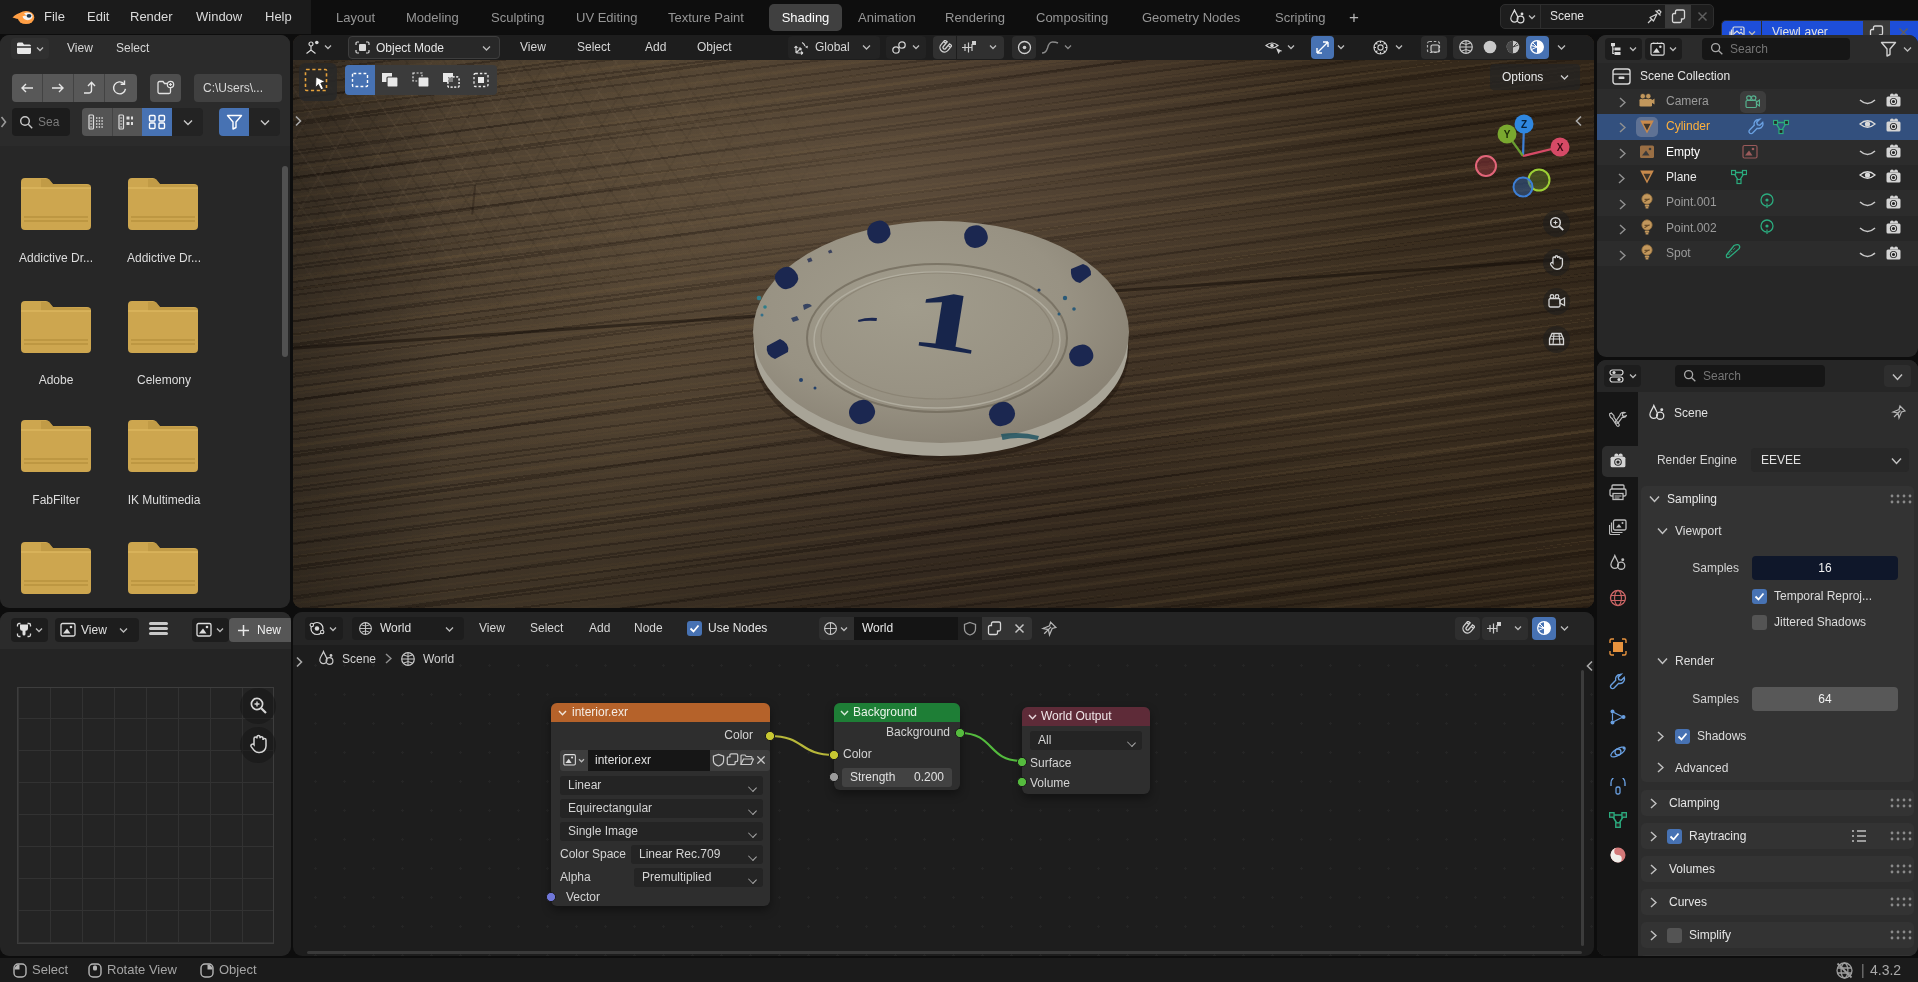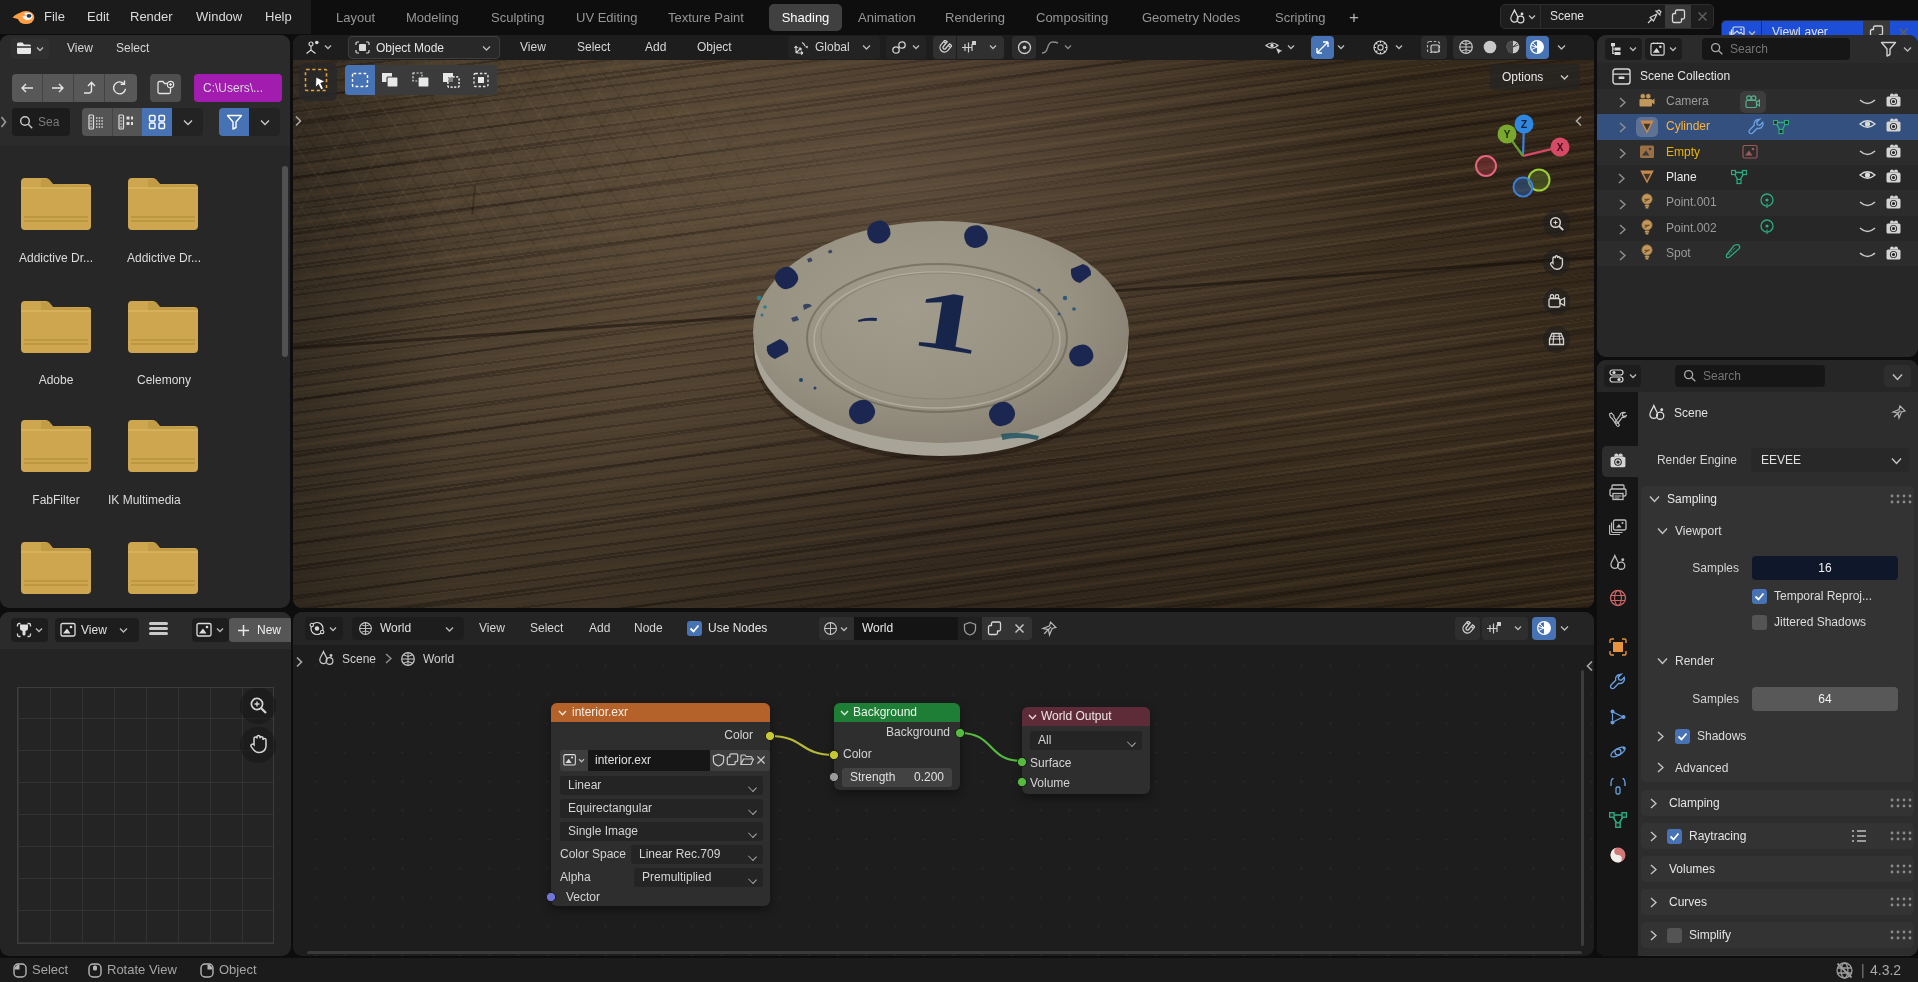--- a/index.html
+++ b/index.html
@@ -160,21 +160,21 @@
         <path d="M13.5 0.5 v3.8 h-3.8" fill="none" stroke="#e6e6e6" stroke-width="1.4"></path>
       </svg>
     <div class="abs" style="left:150px;top:39px;width:31px;height:28px;background:#4e4e4e;border-radius:4px">
       <svg class="abs" style="left:7px;top:6px" width="18" height="16" viewBox="0 0 18 16">
           <path d="M1 3 a1.5 1.5 0 0 1 1.5 -1.5 h3.5 l1.5 2 h4.5 a1.5 1.5 0 0 1 1.5 1.5 v7 a1.5 1.5 0 0 1 -1.5 1.5 h-9.5 a1.5 1.5 0 0 1 -1.5 -1.5 Z" fill="none" stroke="#e2e2e2" stroke-width="1.3"></path>
           <circle cx="13.5" cy="4.5" r="3.6" fill="#4e4e4e"></circle>
           <circle cx="13.5" cy="4.5" r="3.2" fill="none" stroke="#e2e2e2" stroke-width="1.2"></circle>
           <path d="M13.5 2.9 v3.2 M11.9 4.5 h3.2" stroke="#e2e2e2" stroke-width="1.2"></path>
         </svg>
     </div>
-    <div class="abs" style="left:194px;top:39px;width:88px;height:28px;background:#a21caf;border-radius:4px">
+    <div class="abs" style="left:194px;top:39px;width:88px;height:28px;background:#404040;border-radius:4px">
       <div class="abs t12" style="left:9px;top:0;line-height:28px;color:#d8d8d8">C:\Users\...</div>
     </div>
 
     <div class="abs" style="left:12px;top:73px;width:58px;height:28px;background:#1c1c1c;border-radius:4px">
       <svg class="abs" style="left:7px;top:7px" width="15" height="15" viewBox="0 0 15 15">
           <circle cx="6" cy="6" r="4.3" fill="none" stroke="#c9c9c9" stroke-width="1.4"></circle>
           <path d="M9.3 9.3 L13.2 13.2" stroke="#c9c9c9" stroke-width="1.4"></path>
         </svg>
       <div class="abs t12" style="left:26px;top:0;line-height:28px;color:#7b7b7b">Sea</div>
     </div>
@@ -248,21 +248,21 @@
         <use href="#bigfolder"></use>
       </svg>
     <svg class="abs" style="left:128px;top:503px" width="70" height="56">
         <use href="#bigfolder"></use>
       </svg>
     <div class="abs t12" style="left:0px;top:216px;width:112px;text-align:center;color:#dcdcdc">Addictive Dr...</div>
     <div class="abs t12" style="left:108px;top:216px;width:112px;text-align:center;color:#dcdcdc">Addictive Dr...</div>
     <div class="abs t12" style="left:0px;top:338px;width:112px;text-align:center;color:#dcdcdc">Adobe</div>
     <div class="abs t12" style="left:108px;top:338px;width:112px;text-align:center;color:#dcdcdc">Celemony</div>
     <div class="abs t12" style="left:0px;top:458px;width:112px;text-align:center;color:#dcdcdc">FabFilter</div>
-    <div class="abs t12" style="left:108px;top:458px;width:112px;color:#dcdcdc">IK Multimedia</div>
+    <div class="abs t12" style="left:108px;top:458px;width:112px;text-align:center;color:#dcdcdc">IK Multimedia</div>
 
     <div class="abs" style="left:282px;top:131px;width:6px;height:191px;background:#515151;border-radius:3px"></div>
     <svg class="abs" style="left:0px;top:80px" width="7" height="14" viewBox="0 0 7 14">
         <path d="M1.5 2 L5.5 7 L1.5 12" stroke="#9a9a9a" stroke-width="1.6" fill="none"></path>
       </svg>
   </div>
   <div class="area" id="imged">
     <div class="abs" style="left:0;top:0;width:291px;height:37px;background:#2b2b2b"></div>
     <div class="abs" style="left:11px;top:6px;width:37px;height:24px;background:#1d1d1d;border-radius:4px">
       <svg class="abs" style="left:5px;top:4px" width="16" height="16" viewBox="0 0 16 16">
@@ -948,21 +948,21 @@
     <svg class="abs" style="left:288px;top:83px" width="17" height="16">
         <use href="#rcam"></use>
       </svg>
 
     <svg class="abs" style="left:22px;top:113px" width="7" height="11">
         <use href="#exp"></use>
       </svg>
     <svg class="abs" style="left:42px;top:109px" width="16" height="15">
         <use href="#emptyimg"></use>
       </svg>
-    <div class="abs t13" style="left:69px;top:105px;line-height:25px;color:#eab308">Empty</div>
+    <div class="abs t13" style="left:69px;top:105px;line-height:25px;color:#ffffff">Empty</div>
     <svg class="abs" style="left:145px;top:109px" width="16" height="15">
         <use href="#emptyimgdata"></use>
       </svg>
     <svg class="abs" style="left:262px;top:113px" width="17" height="10">
         <use href="#eyeclosed"></use>
       </svg>
     <svg class="abs" style="left:288px;top:109px" width="17" height="16">
         <use href="#rcam"></use>
       </svg>
 

